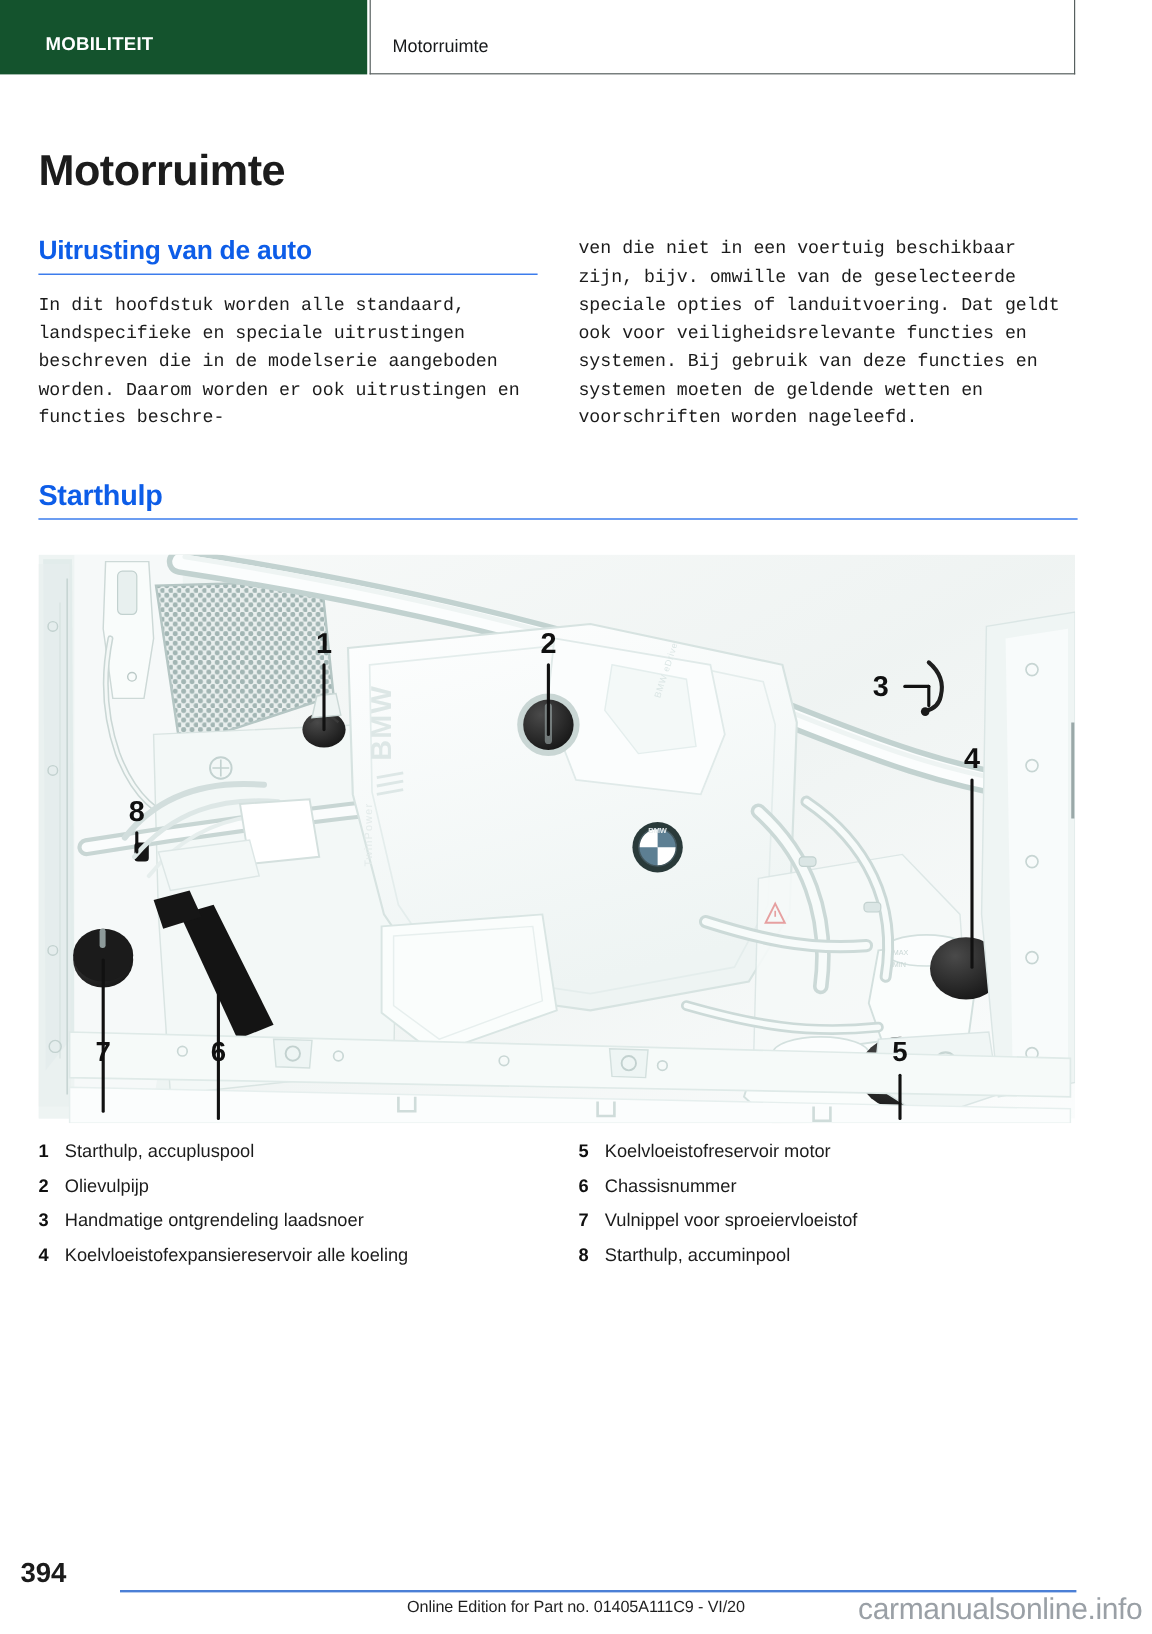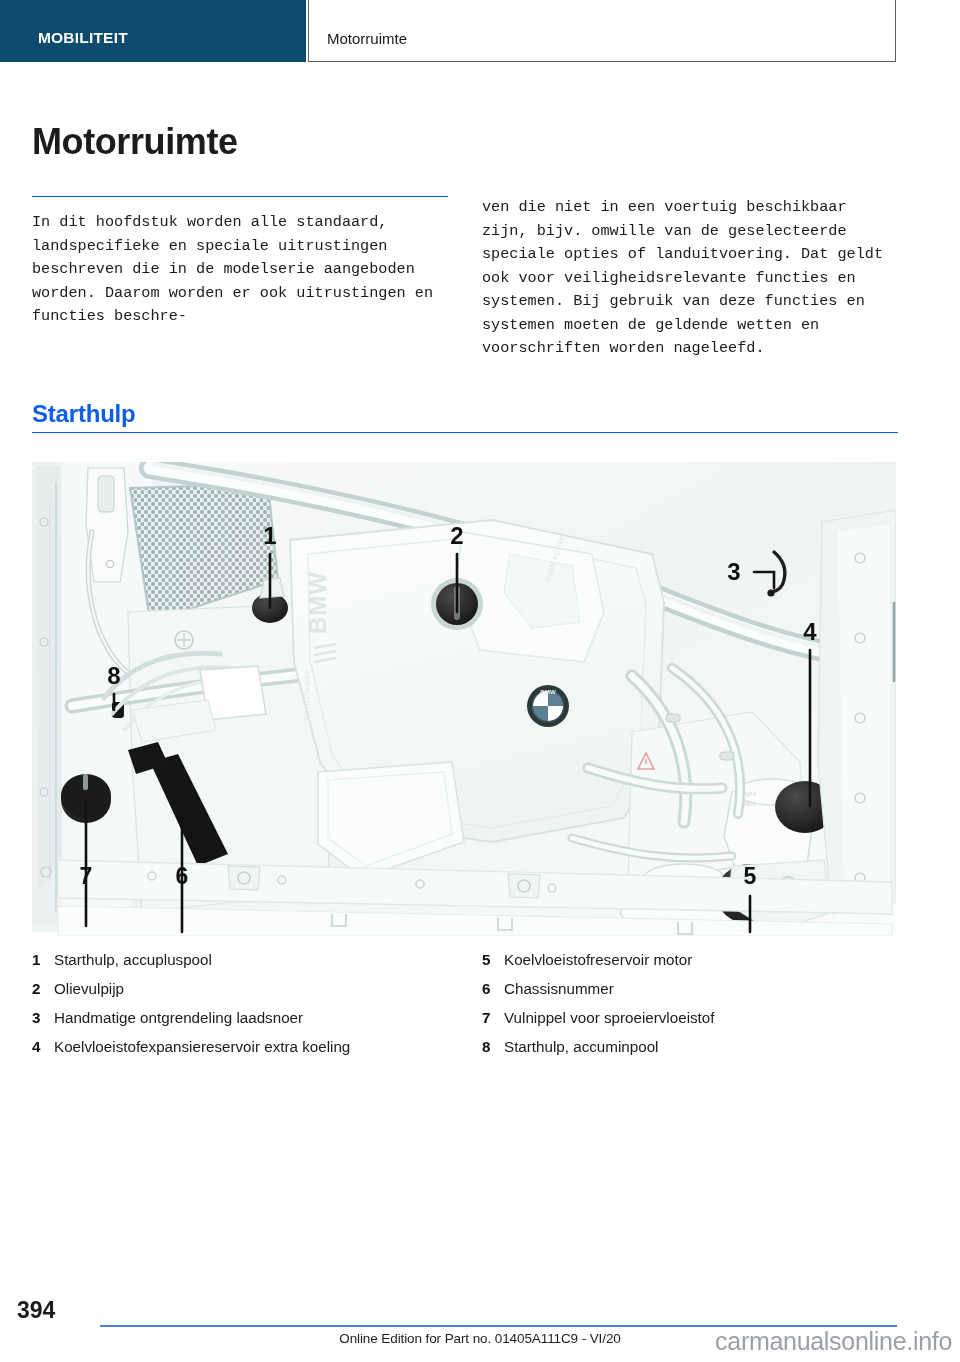--- a/index.html
+++ b/index.html
@@ -21,21 +21,21 @@
     position: absolute;
     top: 0; left: 0;
     width: 960px;
     height: 66px;
   }
   .header-chapter {
     position: absolute;
     left: 0; top: 0;
     width: 306px;
     height: 62px;
-    background: #0c4a6e;
+    background: #14532d;
   }
   .header-chapter-label {
     position: absolute;
     left: 38px;
     top: 29px;
     font-size: 15.5px;
     font-weight: bold;
     letter-spacing: 0.2px;
     color: #ffffff;
     text-transform: uppercase;
@@ -209,20 +209,21 @@
   </div>
   <div class="header-section">
     <span class="header-section-label">Motorruimte</span>
   </div>
 </div>
 
 <h1 class="page-title">Motorruimte</h1>
 
 <div class="columns">
   <div class="col col-left">
+    <h2 class="h2">Uitrusting van de auto</h2>
     <hr class="h2-rule">
     <p class="body-text">In dit hoofdstuk worden alle standaard, landspecifieke en speciale uitrustingen beschreven die in de modelserie aangeboden worden. Daarom worden er ook uitrustingen en functies beschre-</p>
   </div>
   <div class="col col-right">
     <p class="body-text">ven die niet in een voertuig beschikbaar zijn, bijv. omwille van de geselecteerde speciale opties of landuitvoering. Dat geldt ook voor veiligheidsrelevante functies en systemen. Bij gebruik van deze functies en systemen moeten de geldende wetten en voorschriften worden nageleefd.</p>
   </div>
 </div>
 
 <div class="h2-section">
   <h2 class="h2">Starthulp</h2>
@@ -462,21 +463,21 @@
     <div class="legend-item">
       <span class="legend-num">2</span>
       <span class="legend-label">Olievulpijp</span>
     </div>
     <div class="legend-item">
       <span class="legend-num">3</span>
       <span class="legend-label">Handmatige ontgrendeling laadsnoer</span>
     </div>
     <div class="legend-item">
       <span class="legend-num">4</span>
-      <span class="legend-label">Koelvloeistofexpansiereservoir extra koeling</span>
+      <span class="legend-label">Koelvloeistofexpansiereservoir alle koeling</span>
     </div>
   </div>
 
   <div class="legend-col legend-col-right">
     <div class="legend-item">
       <span class="legend-num">5</span>
       <span class="legend-label">Koelvloeistofreservoir motor</span>
     </div>
     <div class="legend-item">
       <span class="legend-num">6</span>

